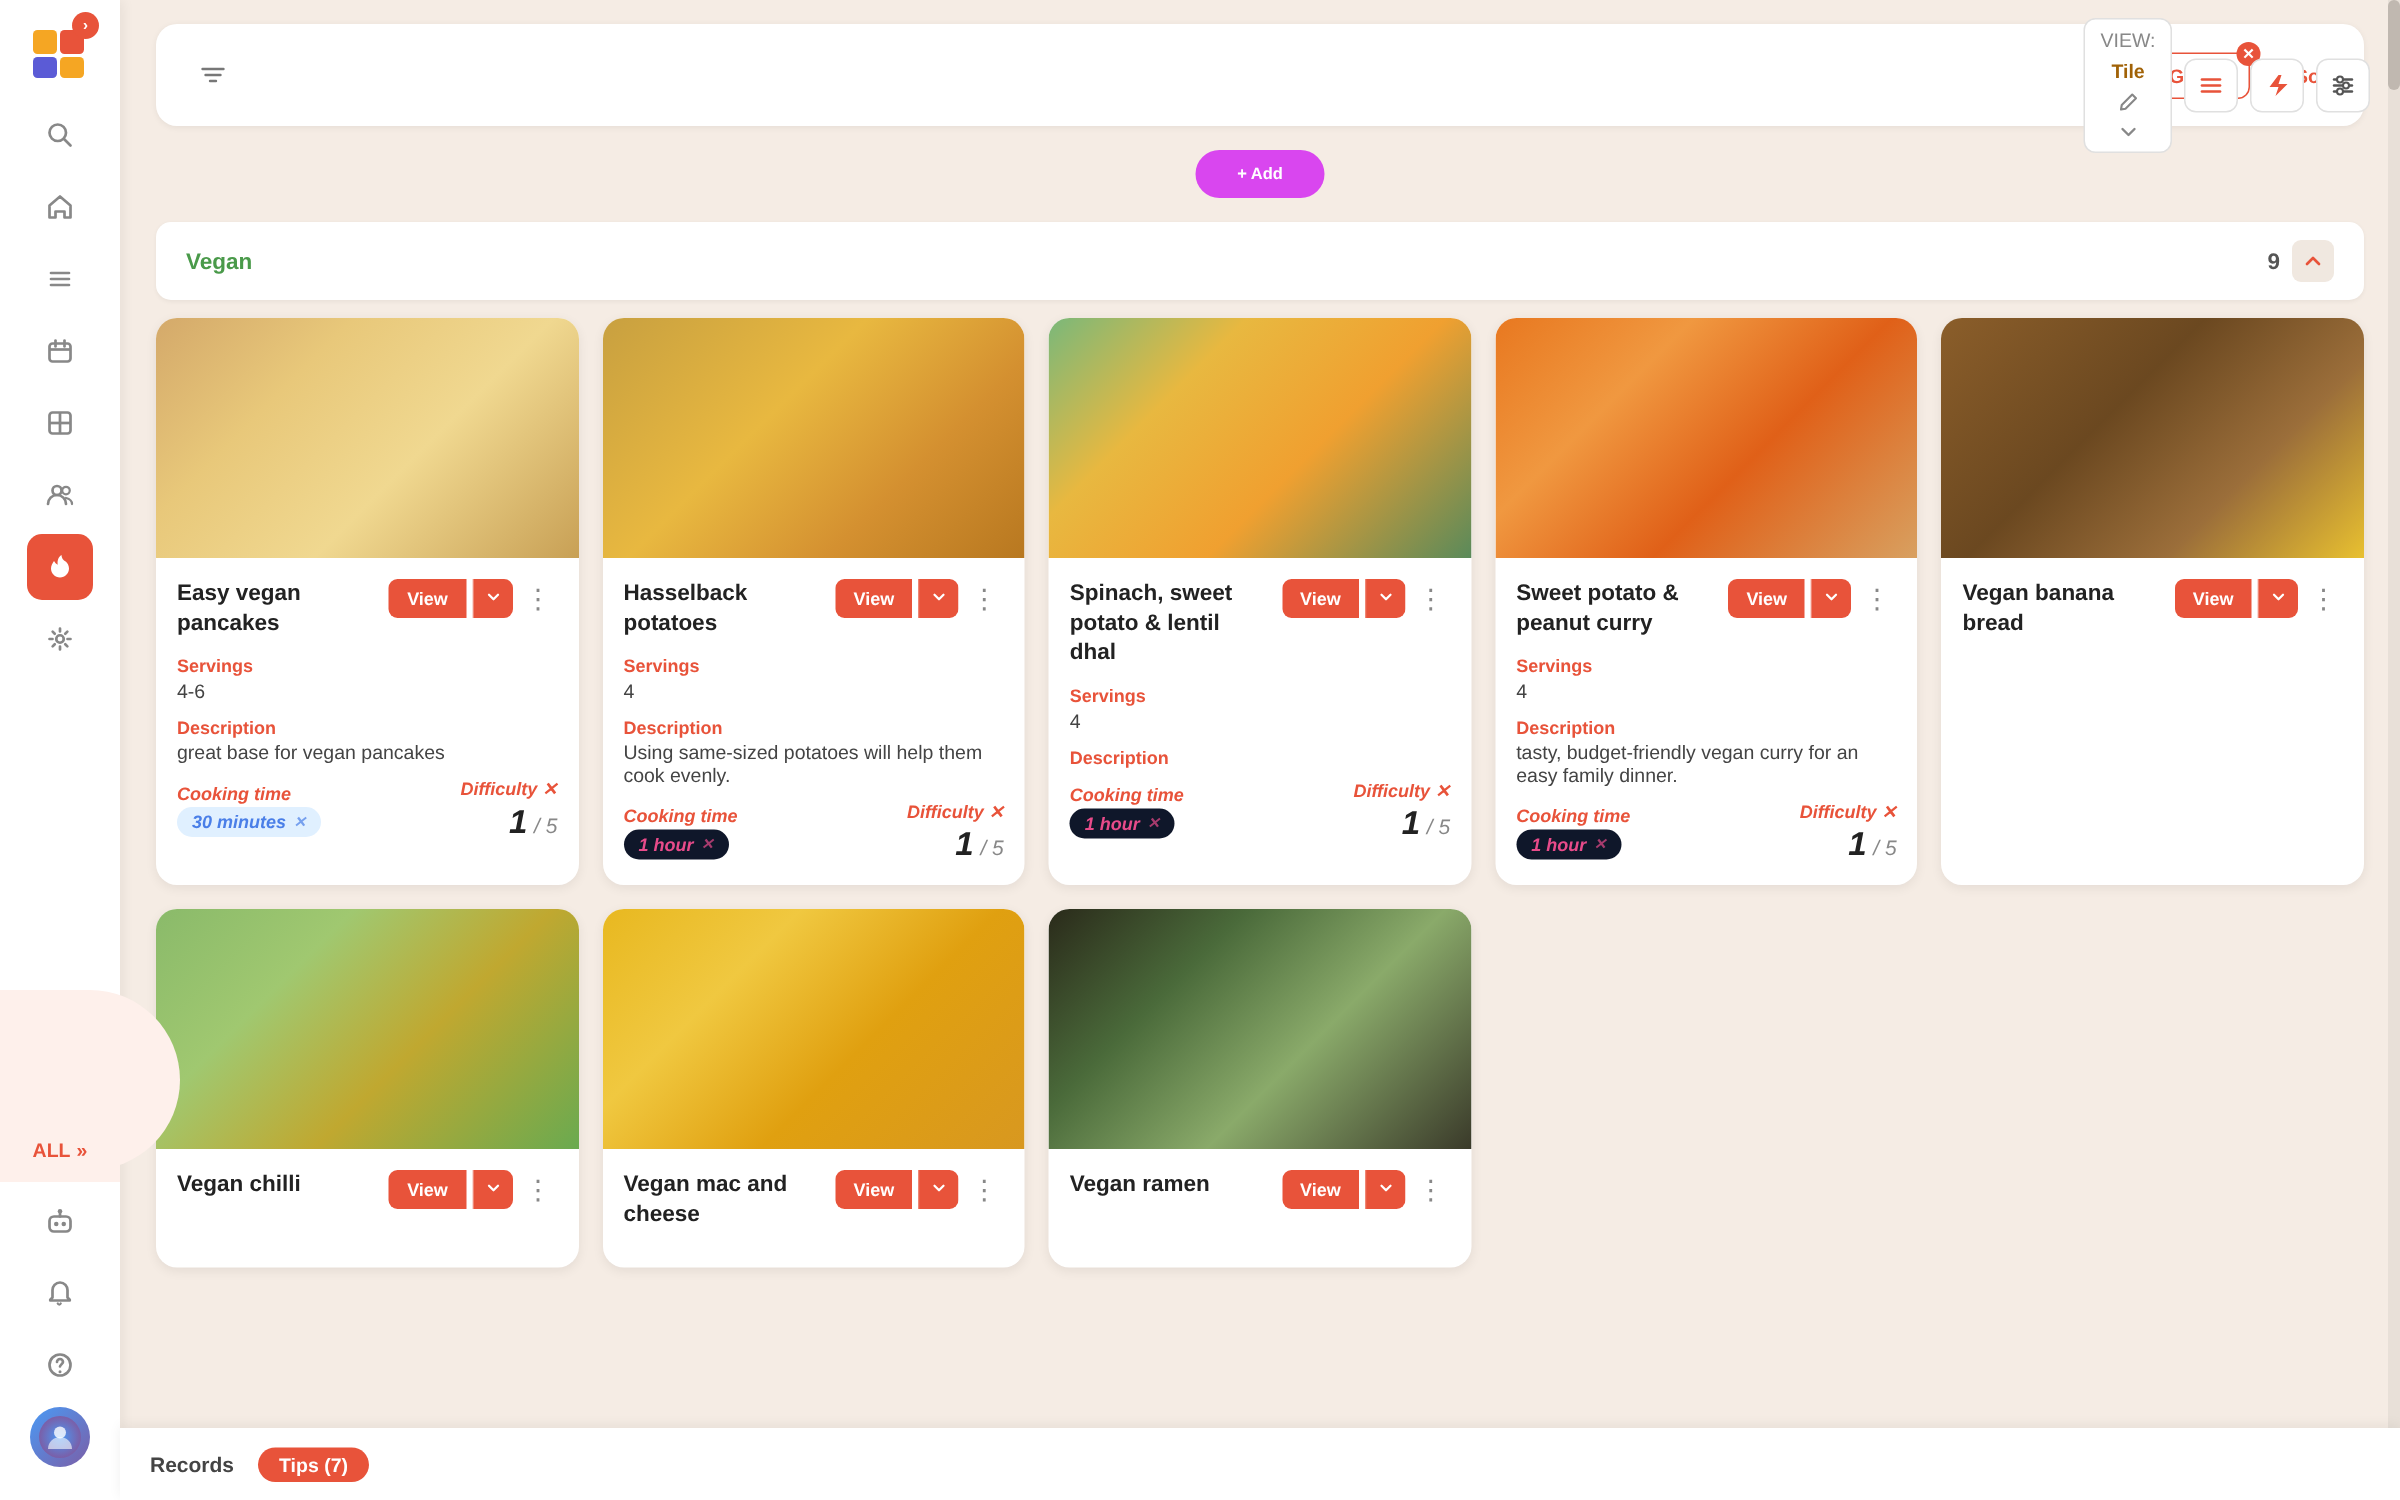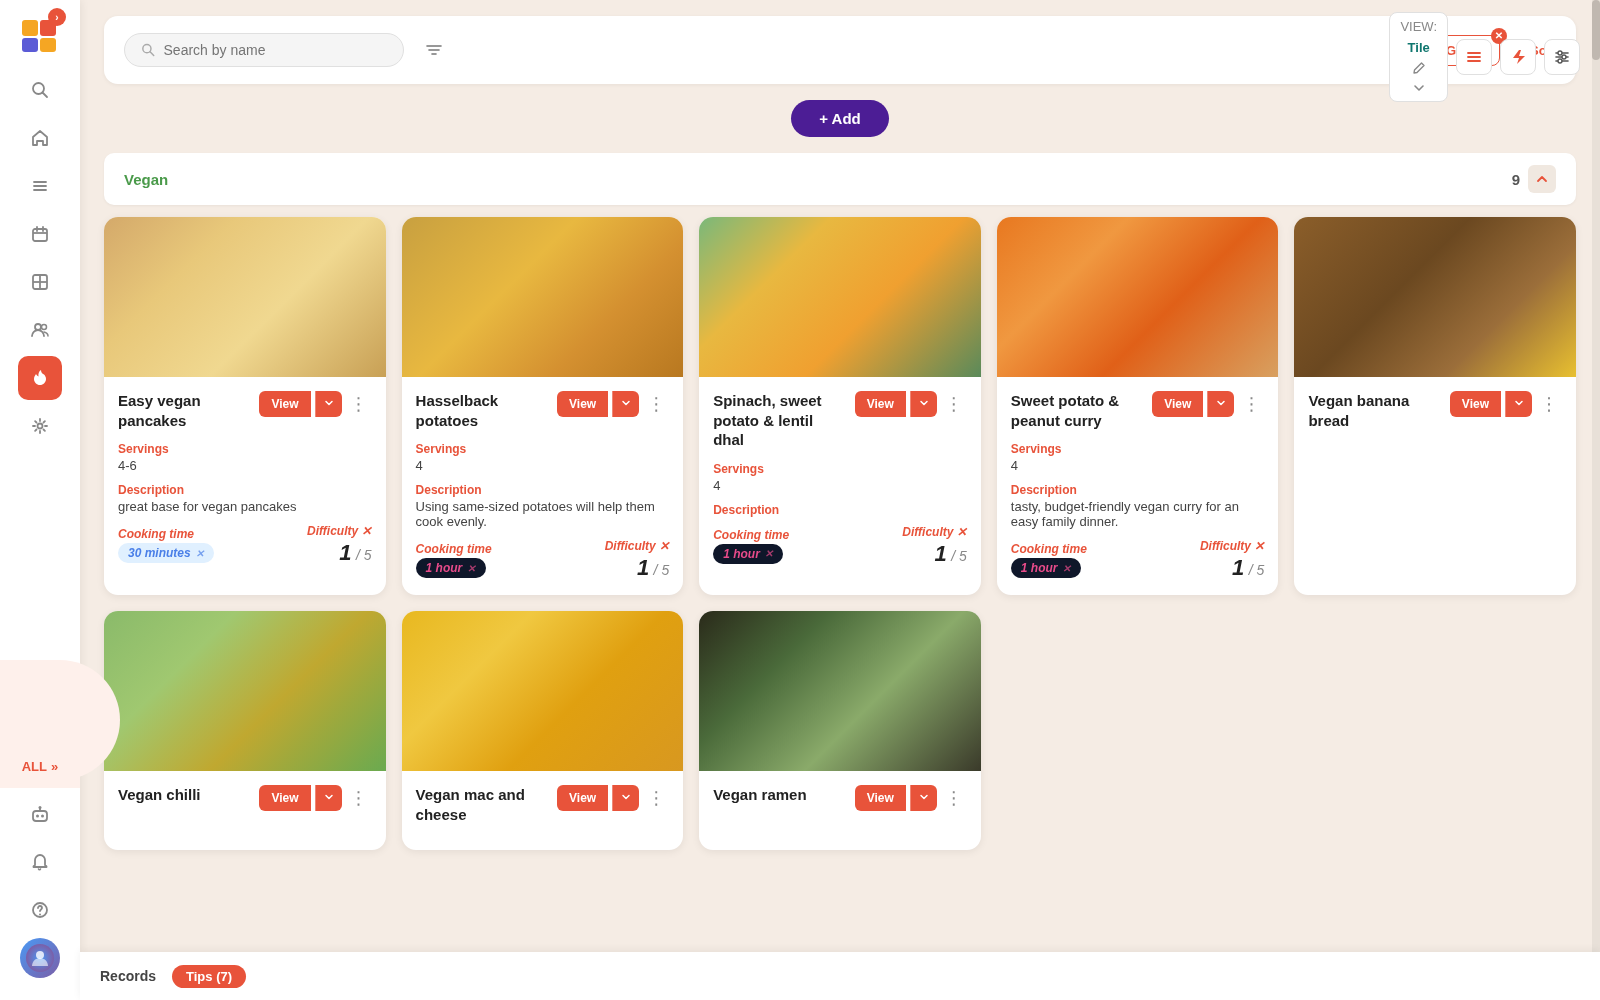--- a/index.html
+++ b/index.html
@@ -107,21 +107,21 @@
       gap: 8px;
       z-index: 20;
     }
     .view-label {
       font-size: 13px;
       color: #888;
       font-weight: 500;
     }
     .view-value {
       font-size: 13px;
-      color: #0f766e;
+      color: #a16207;
       font-weight: 600;
     }
     .view-selector {
       display: flex;
       align-items: center;
       gap: 6px;
       background: white;
       border: 1px solid #e0e0e0;
       border-radius: 8px;
       padding: 6px 10px;
@@ -257,26 +257,26 @@
       cursor: pointer;
     }
 
     
     .add-btn-wrap {
       display: flex;
       justify-content: center;
       margin-bottom: 16px;
     }
     .add-btn {
-      background: #4c1d95;
+      background: #d946ef;
       color: white;
       border: none;
       border-radius: 24px;
       padding: 10px 28px;
-      font-size: 15px;
+      font-size: 11px;
       font-weight: 600;
       cursor: pointer;
       display: flex;
       align-items: center;
       gap: 8px;
     }
 
     
     .group-header {
       background: white;
@@ -639,27 +639,20 @@
       <circle cx="11" cy="9" r="2" fill="white" stroke="#555" stroke-width="1.4"></circle>
       <circle cx="7" cy="13" r="2" fill="white" stroke="#555" stroke-width="1.4"></circle>
     </svg>
   </div>
 </div>
 
 <div class="main">
 
   <div class="search-bar-area">
     <div class="search-left">
-      <div class="search-input-wrap">
-        <svg width="16" height="16" viewBox="0 0 16 16" fill="none">
-          <circle cx="6.5" cy="6.5" r="4.5" stroke="#aaa" stroke-width="1.6"></circle>
-          <line x1="10" y1="10" x2="14" y2="14" stroke="#aaa" stroke-width="1.6" stroke-linecap="round"></line>
-        </svg>
-        <input type="text" placeholder="Search by name" style="">
-      </div>
       <div class="filter-btn">
         <svg width="20" height="20" viewBox="0 0 20 20" fill="none">
           <line x1="3" y1="6" x2="17" y2="6" stroke="#777" stroke-width="1.6" stroke-linecap="round"></line>
           <line x1="5" y1="10" x2="15" y2="10" stroke="#777" stroke-width="1.6" stroke-linecap="round"></line>
           <line x1="8" y1="14" x2="12" y2="14" stroke="#777" stroke-width="1.6" stroke-linecap="round"></line>
         </svg>
       </div>
     </div>
     <div class="search-right">
       <div class="group-btn">

